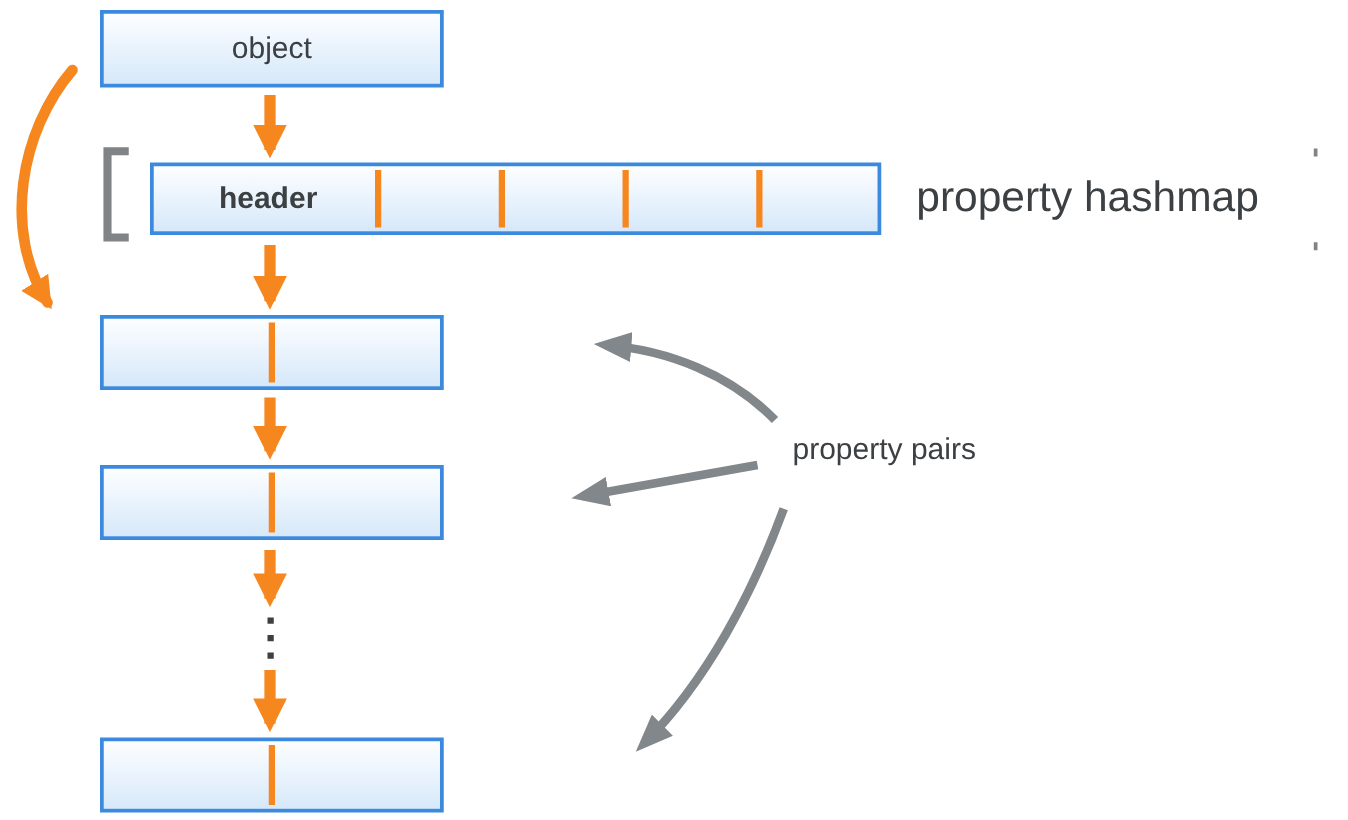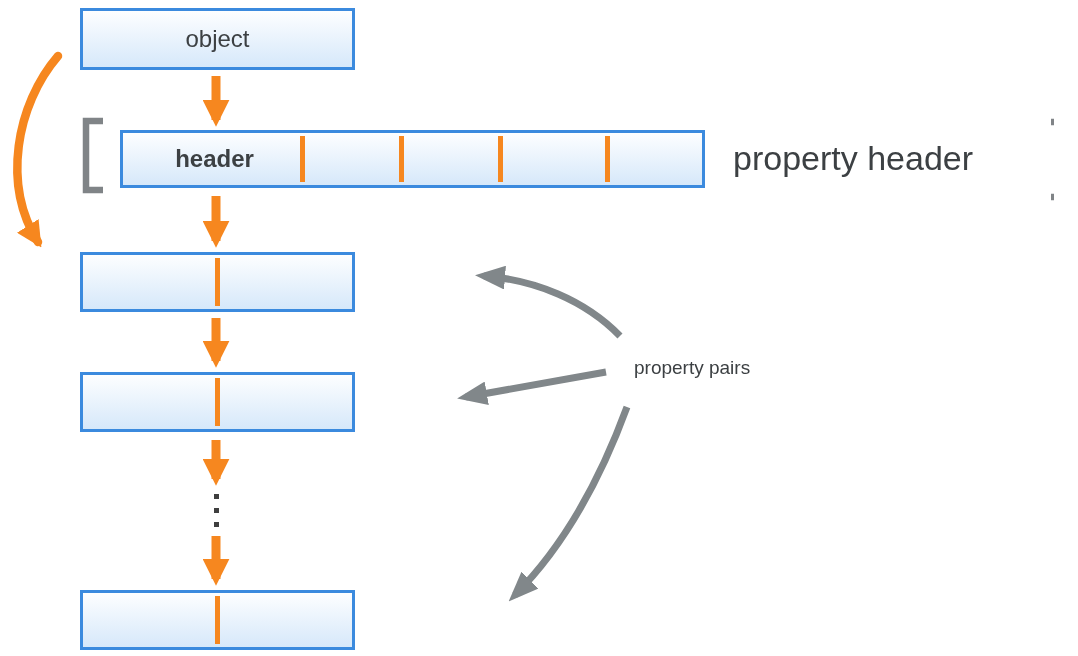--- a/index.html
+++ b/index.html
@@ -53,21 +53,21 @@
   }
   .pair-1{top:252px;}
   .pair-2{top:372px;}
   .pair-3{top:590px;}
   .caption{
     position:absolute;
     color:var(--text);
     white-space:nowrap;
   }
   .caption-hashmap{left:733px;top:139px;font-size:34px;}
-  .caption-pairs{left:634px;top:357px;font-size:19px;}
+  .caption-pairs{left:634px;top:346px;font-size:24px;}
   .ellipsis{position:absolute;left:214px;top:494px;width:6px;height:36px;}
   .ellipsis .dot{
     position:absolute;left:0;width:5px;height:5px;background:#3f3f3f;
   }
   .dot-1{top:0;}
   .dot-2{top:14px;}
   .dot-3{top:28px;}
 </style>
 </head>
 <body>
@@ -105,21 +105,21 @@
   </div>
 
   <div class="node header-box">
     <div class="node-label">header</div>
     <div class="slot-tick" style="left:177px"></div>
     <div class="slot-tick" style="left:276px"></div>
     <div class="slot-tick" style="left:375px"></div>
     <div class="slot-tick" style="left:482px"></div>
   </div>
 
-  <div class="caption caption-hashmap">property header</div>
+  <div class="caption caption-hashmap">property hashmap</div>
 
   <div class="node pair-box pair-1">
     <div class="pair-divider"></div>
   </div>
   <div class="node pair-box pair-2">
     <div class="pair-divider"></div>
   </div>
   <div class="node pair-box pair-3">
     <div class="pair-divider"></div>
   </div>

